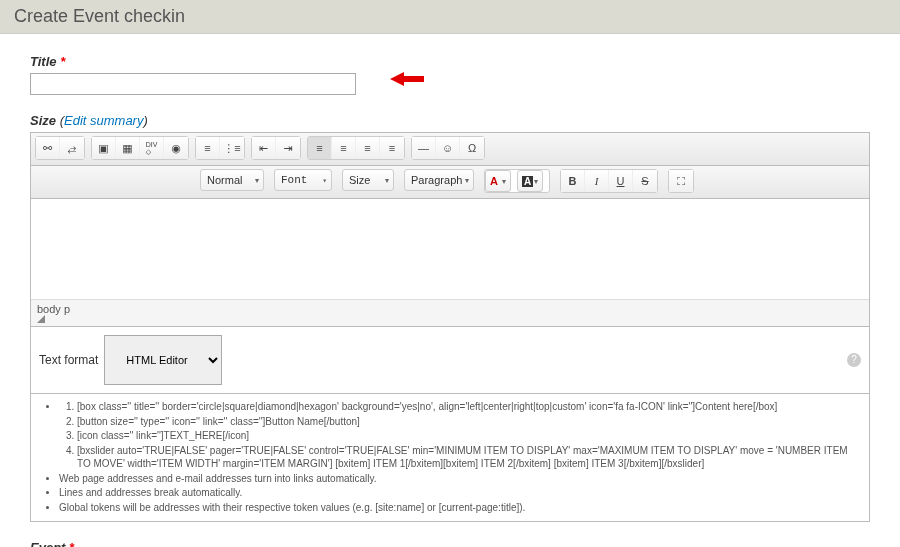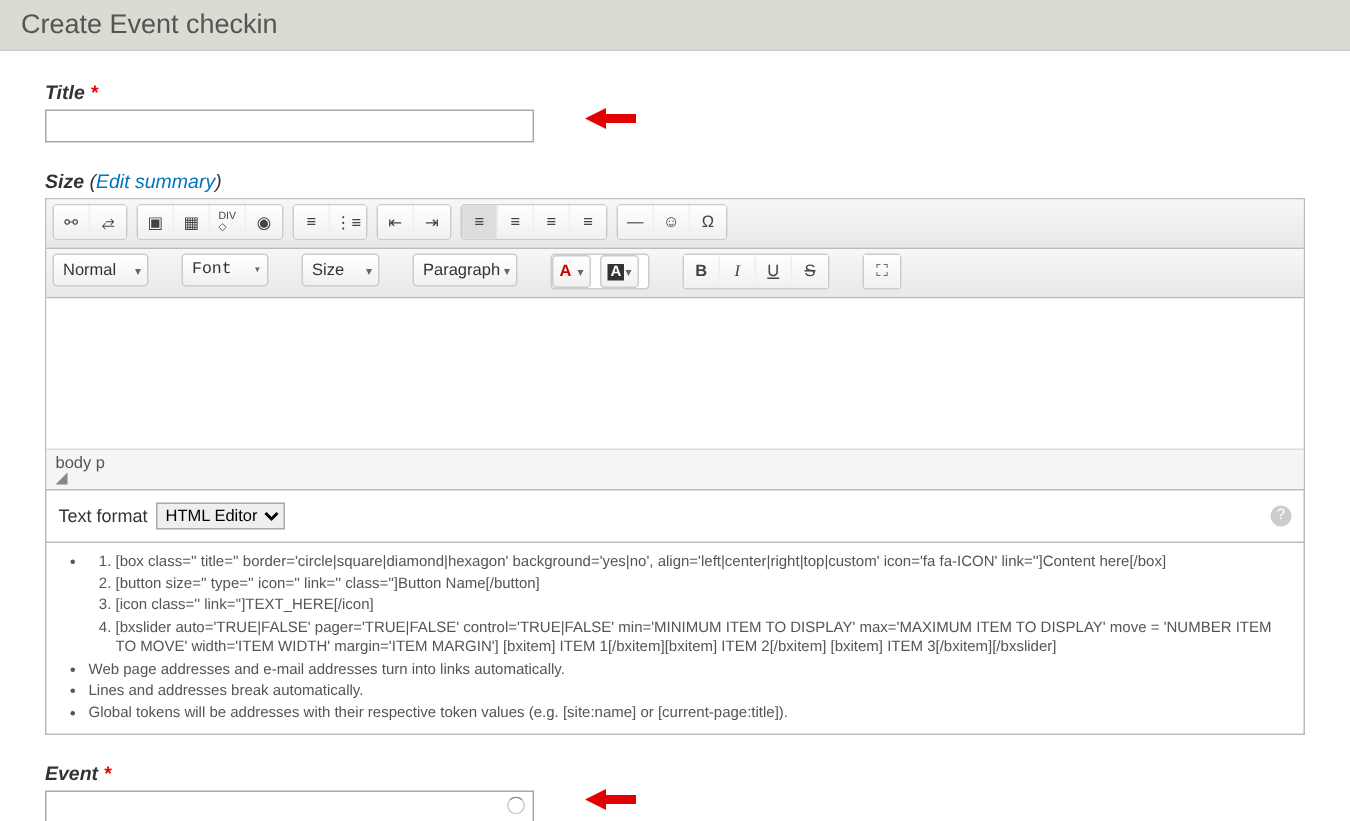--- a/index.html
+++ b/index.html
@@ -14,27 +14,27 @@
 .summary-link { color: #0074bd; cursor: pointer; font-weight: normal; }
 .paren { color: #333; font-weight: normal; }
 .editor-wrap { border: 1px solid #bbb; background: #fff; }
 .toolbar { background: linear-gradient(#f7f7f7,#e8e8e8); border-bottom: 1px solid #bbb; padding: 3px 4px; display: flex; flex-wrap: wrap; gap: 0; }
 .tb-group { display: inline-flex; border: 1px solid #ccc; border-radius: 3px; margin-right: 6px; margin-bottom: 2px; background: #fff; }
 .tb-btn { width: 24px; height: 22px; display: inline-flex; align-items: center; justify-content: center; cursor: pointer; font-size: 11px; color: #444; border-right: 1px solid #eee; background: linear-gradient(#fff,#f0f0f0); }
 .tb-btn:last-child { border-right: none; }
 .tb-btn.active { background: #ddd; }
 .tb-select { height: 22px; font-size: 11px; border: 1px solid #ccc; border-radius: 3px; margin-right: 6px; padding: 0 16px 0 6px; background: linear-gradient(#fff,#f0f0f0); display: inline-flex; align-items: center; position: relative; cursor: pointer; }
 .tb-select::after { content: "▾"; font-size: 8px; position: absolute; right: 4px; color: #666; }
-.toolbar-row2 { background: linear-gradient(#f7f7f7,#e8e8e8); border-bottom: 1px solid #bbb; padding: 3px 4px; display: flex; gap: 16px; }
+.toolbar-row2 { background: linear-gradient(#f7f7f7,#e8e8e8); border-bottom: 1px solid #bbb; padding: 3px 4px; display: flex; gap: 4px; justify-content: center; }
 .editor-area { min-height: 100px; background: #fff; }
 .editor-path { background: #f5f5f5; border-top: 1px solid #ddd; padding: 3px 6px; font-size: 11px; color: #555; display: flex; justify-content: space-between; flex-direction: column; }
 .resize-handle { width: 0; height: 0; border-style: solid; border-width: 0 0 8px 8px; border-color: transparent transparent #888 transparent; cursor: nwse-resize; }
 .format-row { padding: 8px; display: flex; justify-content: space-between; border: 1px solid #bbb; border-top: none; }
 .format-left { display: flex; gap: 6px; align-items: center; }
-.format-select { border: 1px solid #aaa; font-size: 11px; padding: 1px; }
+.format-select { border: 1px solid #aaa; font-size: 11px; padding: 17px; }
 .more-info { color: #0074bd; font-size: 11px; cursor: pointer; display: flex; align-items: center; gap: 4px; }
 .help-icon { display: inline-block; width: 14px; height: 14px; border-radius: 50%; background: #ccc; color: #fff; text-align: center; font-size: 10px; line-height: 14px; }
 .tips { border: 1px solid #bbb; border-top: none; padding: 6px 8px; font-size: 10px; color: #555; }
 .tips ul { margin-left: 20px; }
 .tips ol { margin-left: 18px; }
 .tips li { margin-bottom: 1px; line-height: 1.35; list-style: disc; }
 .tips ol li { list-style: decimal; }
 .autocomplete { position: relative; }
 .autocomplete .spinner { position: absolute; left: 308px; top: 4px; width: 12px; height: 12px; border: 1.5px solid #ccc; border-top-color: #888; border-radius: 50%; }
 .arrow { position: absolute; width: 34px; height: 18px; display: inline-block; }

